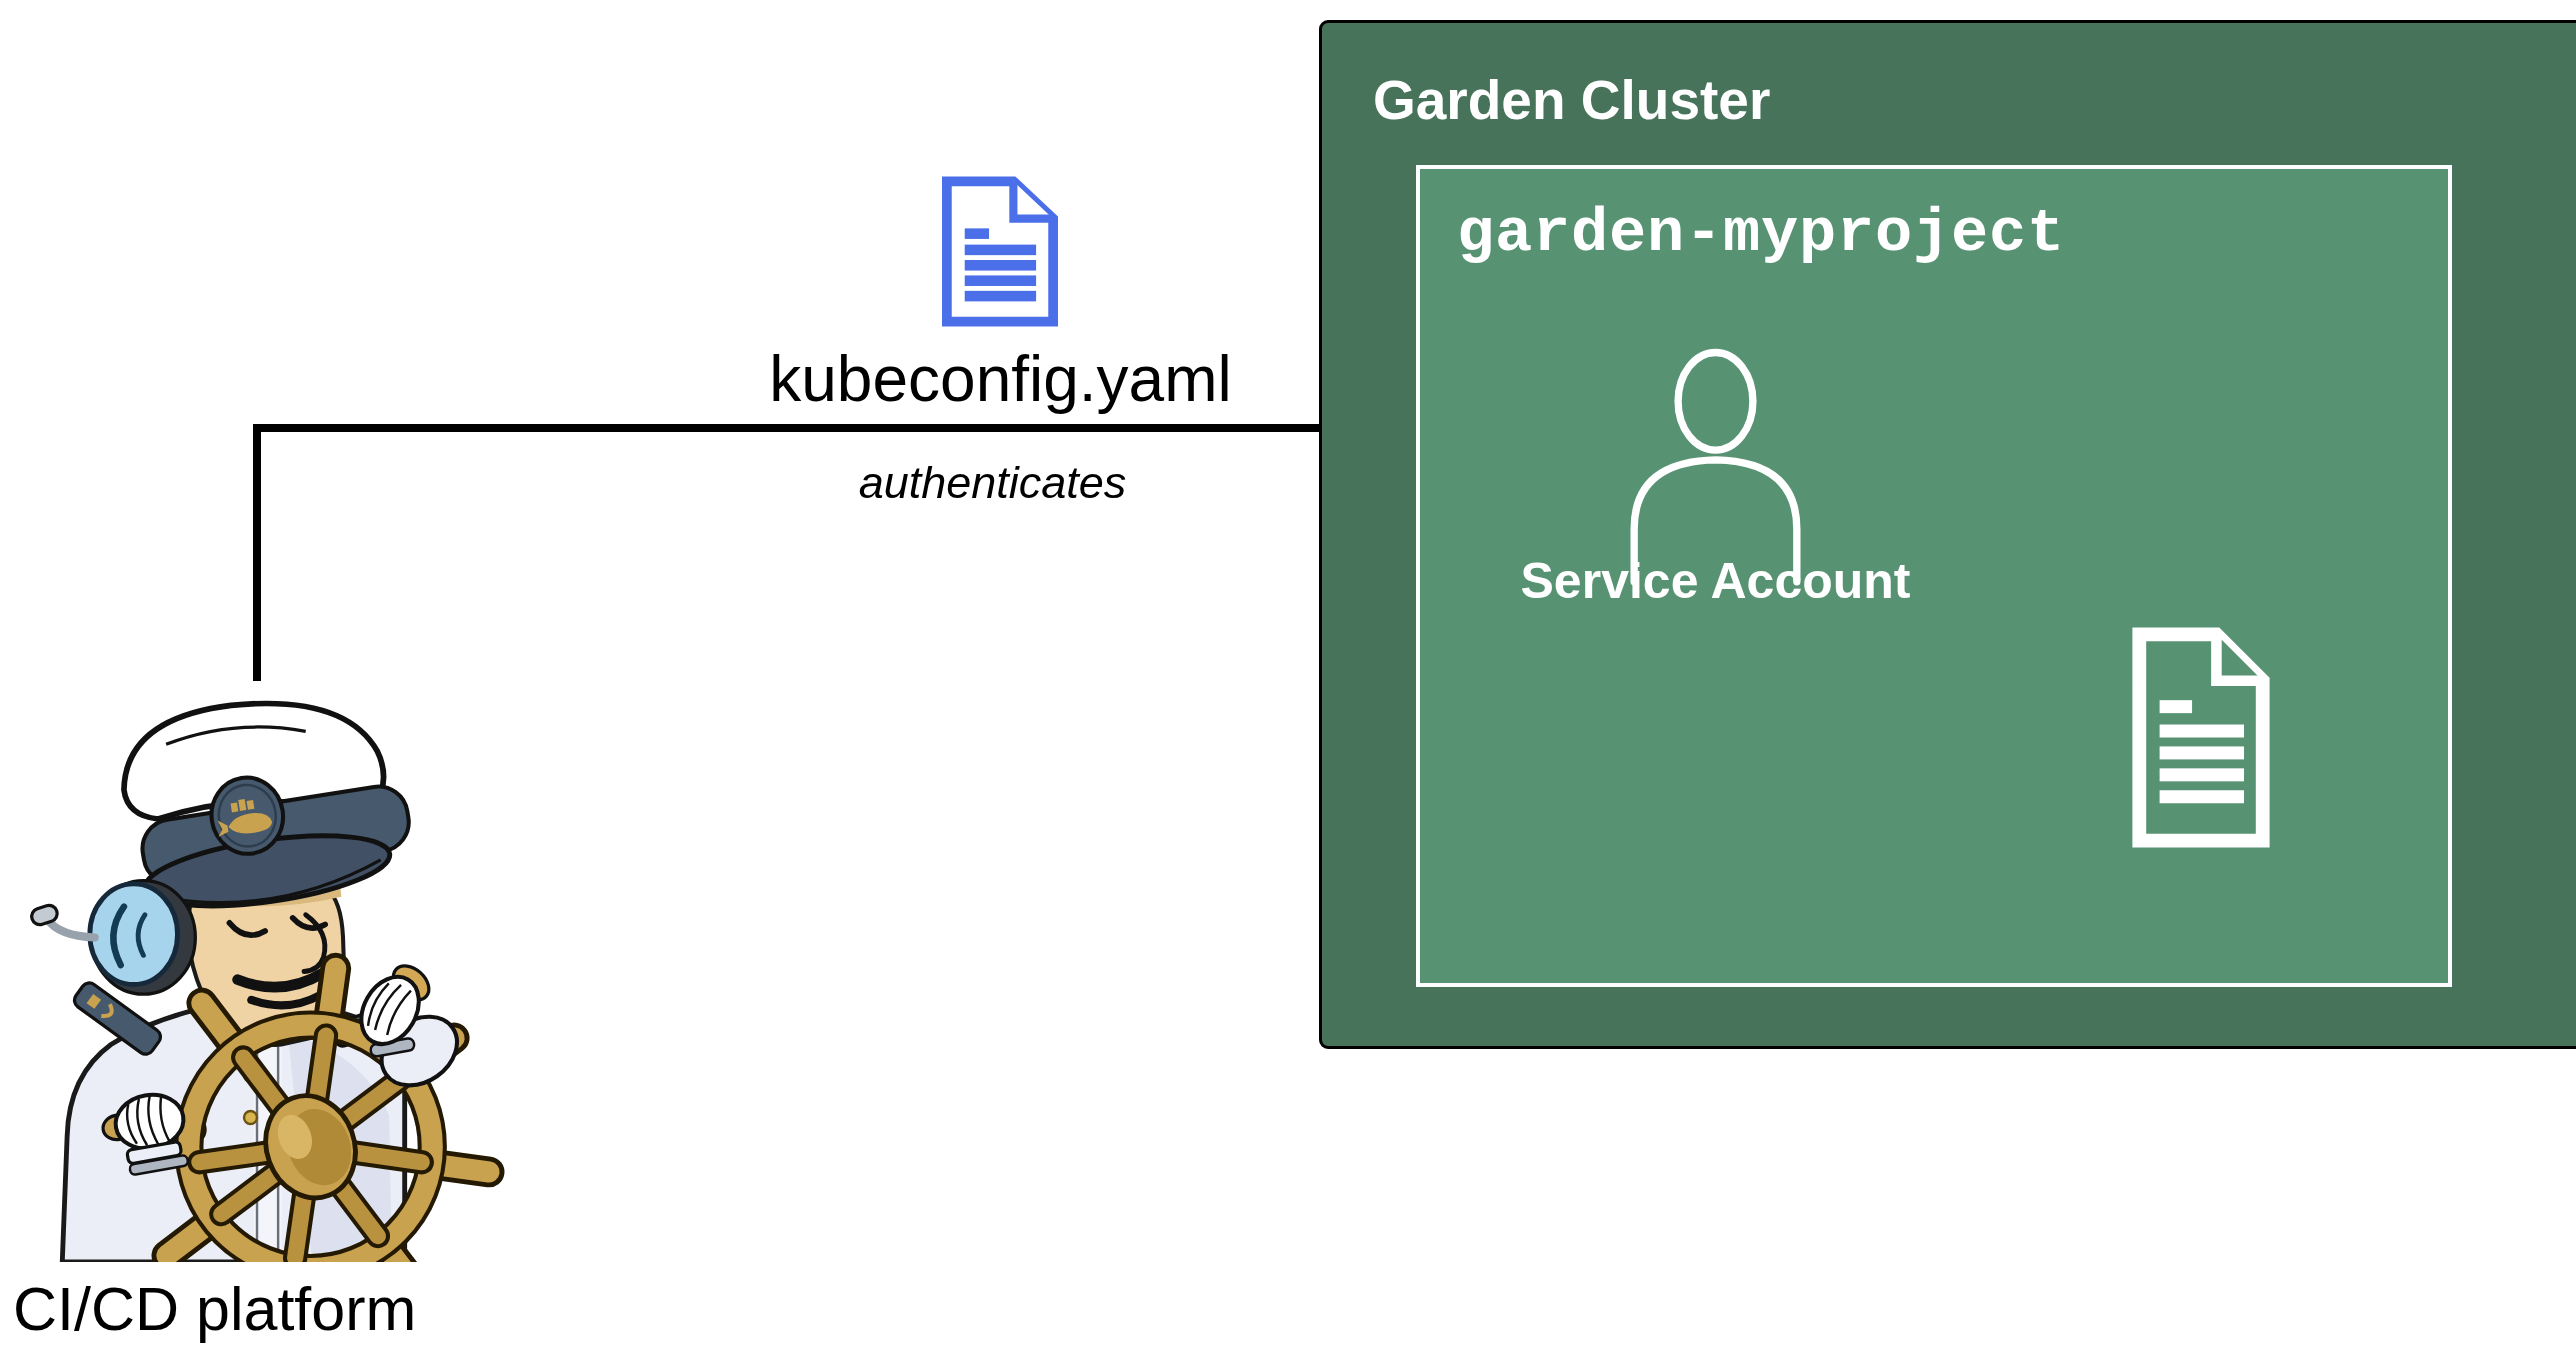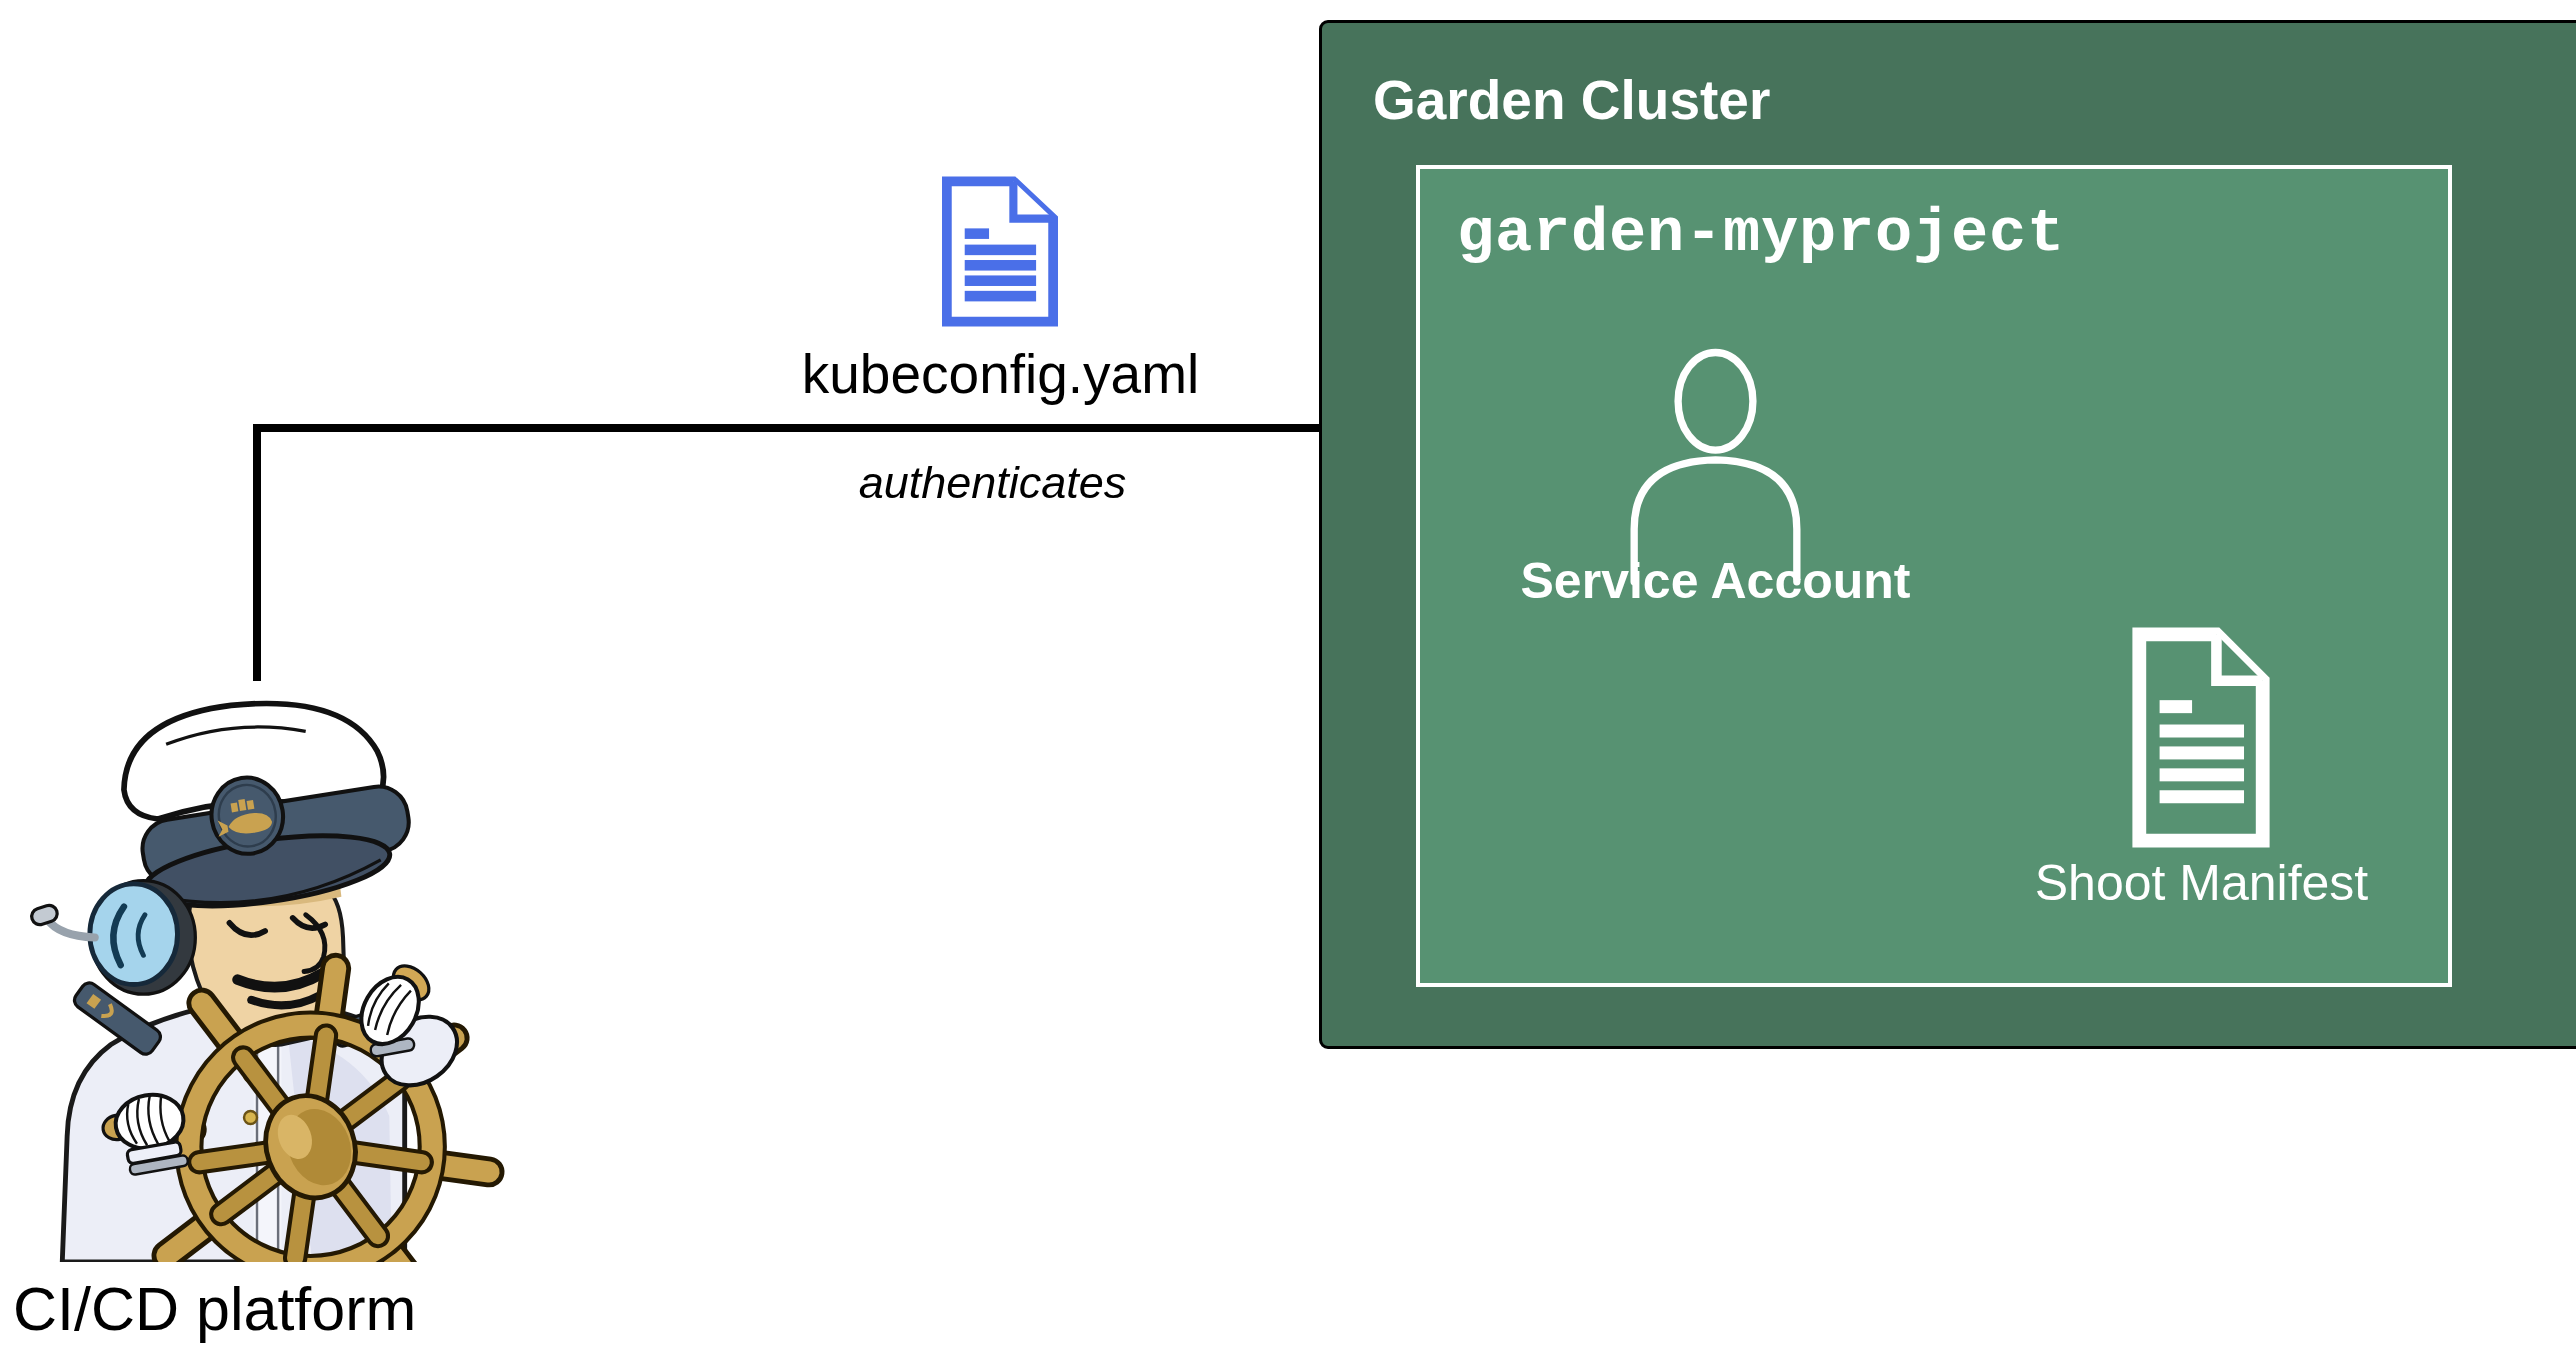--- a/index.html
+++ b/index.html
@@ -7,21 +7,21 @@
   .canvas{position:absolute;left:0;top:0;width:2576px;height:1361px;background:#fff;}
 
   
   .line-h{position:absolute;left:253px;top:424px;width:1068px;height:8px;background:#000;}
   .line-v{position:absolute;left:253px;top:424px;width:8px;height:257px;background:#000;}
   .arrow-svg{position:absolute;left:1322px;top:398px;width:268px;height:60px;}
 
   
   .kubeconfig-icon{position:absolute;left:942px;top:176px;width:116px;height:151px;}
   .kubeconfig-label{position:absolute;left:757px;top:344px;width:487px;text-align:center;
-    font-size:55px;color:#000;line-height:1.1;}
+    font-size:64px;color:#000;line-height:1.1;}
   .auth-label{position:absolute;left:749px;top:434px;width:487px;text-align:center;
     font-size:45px;font-style:italic;color:#000;line-height:1.1;margin-top:24px;}
 
   
   .cluster-box{position:absolute;left:1319px;top:20px;width:1468px;height:1029px;box-sizing:border-box;
     background:#47735B;border:3.2px solid #000;border-radius:9px;}
   .cluster-title{position:absolute;left:51px;top:47px;font-size:55px;font-weight:bold;color:#fff;line-height:1.1;}
   .ns-box{position:absolute;left:94px;top:142px;width:1036px;height:822px;box-sizing:border-box;
     background:#579272;border:4px solid #fff;padding-left:20px;}
   .ns-title{position:absolute;left:37px;top:31px;font-size:62px;font-weight:bold;color:#fff;
@@ -77,21 +77,20 @@
 
       <svg class="shoot-icon" viewBox="0 0 170 272">
         <path d="M 9 9 H 104 L 161 66 V 263 H 9 Z" fill="#579272" stroke="#FFFFFF" stroke-width="17"></path>
         <path d="M 104 9 V 66 H 161" fill="#579272" stroke="#FFFFFF" stroke-width="13"></path>
         <rect x="34" y="90" width="40" height="16" fill="#FFFFFF"></rect>
         <rect x="34" y="120" width="104" height="16" fill="#FFFFFF"></rect>
         <rect x="34" y="147" width="104" height="16" fill="#FFFFFF"></rect>
         <rect x="34" y="174" width="104" height="16" fill="#FFFFFF"></rect>
         <rect x="34" y="201" width="104" height="16" fill="#FFFFFF"></rect>
       </svg>
-      <div class="sm-label">Shoot Manifest</div>
     </div>
   </div>
 
   <svg class="captain" viewBox="0 0 600 700">
 
     <path d="M 52 700 L 58 545 Q 60 470 112 432 Q 165 398 250 382 L 345 382 Q 425 395 455 420 Q 472 436 474 475 L 474 700 Z" fill="#ECEEF7" stroke="#1a1a1a" stroke-width="6"></path>
     <path d="M 330 420 Q 420 440 455 520 L 458 700 L 360 700 Z" fill="#DDE0EF" stroke="none"></path>
 
     <rect x="288" y="412" width="34" height="288" fill="#F4F5FB"></rect>
     <line x1="292" y1="415" x2="292" y2="700" stroke="#6b6f7a" stroke-width="3"></line>

